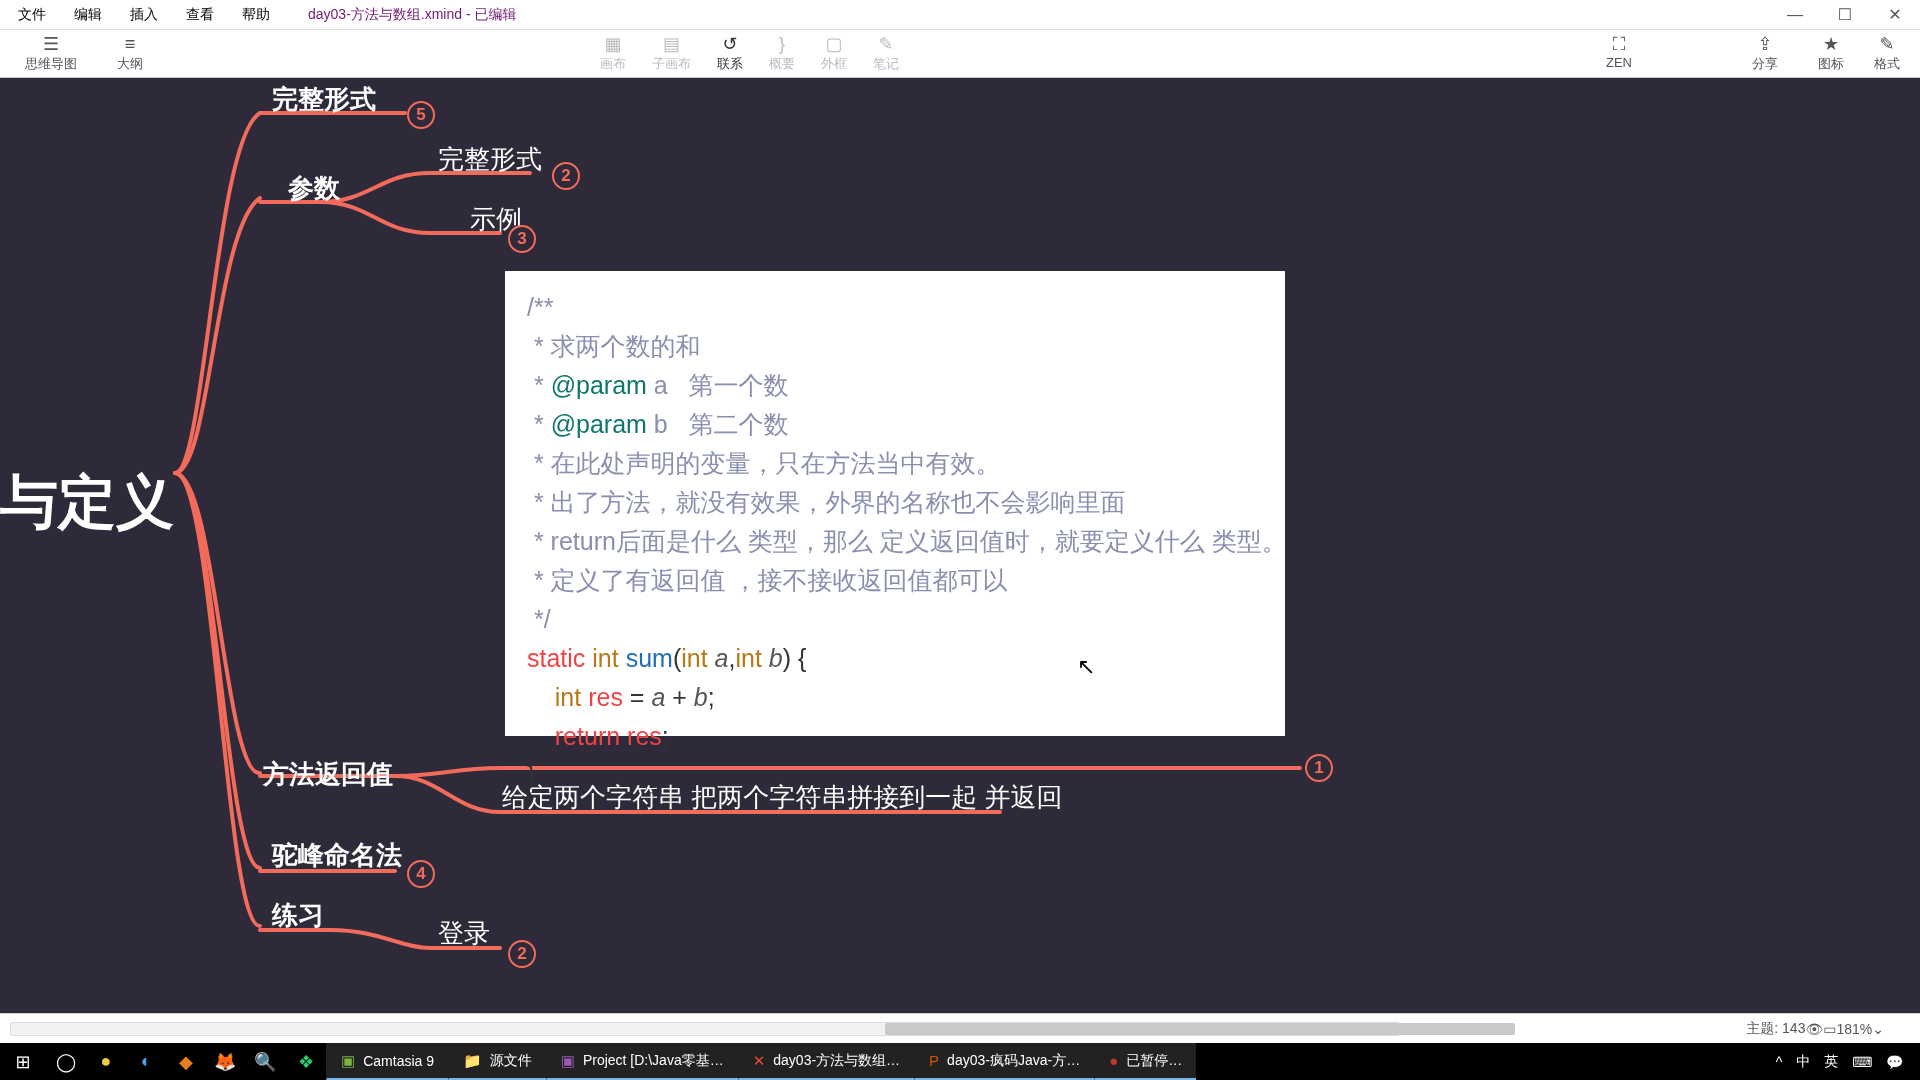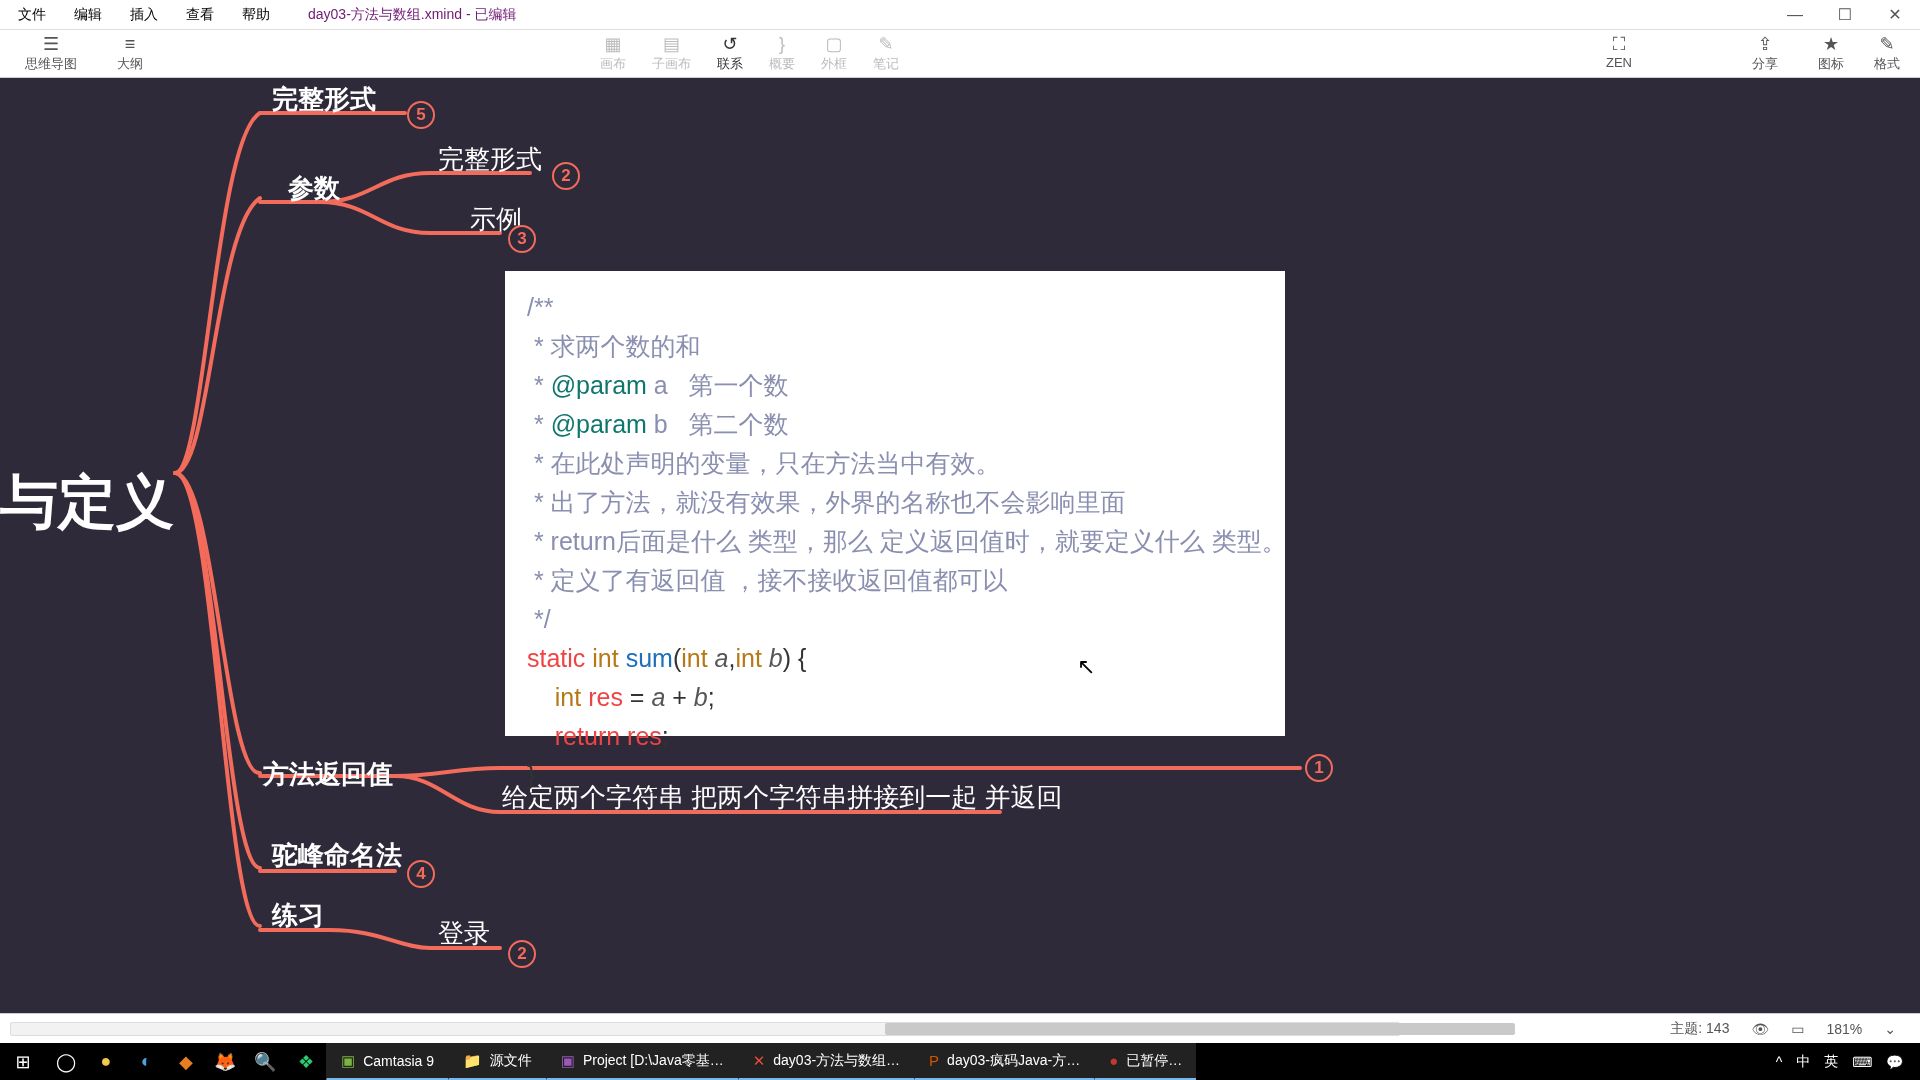--- a/index.html
+++ b/index.html
@@ -33,21 +33,21 @@
 .cm .pk{color:#0f766e;font-style:normal;}
 .kw{color:#ef4444;}
 .ty{color:#b77816;}
 .fn{color:#1c6fb8;}
 .va{font-style:italic;color:#555;}
 .op{color:#333;}
 .id{color:#ef4444;}
 
 #cursor{position:absolute;left:1077px;top:576px;font-size:22px;color:#000;pointer-events:none;}
 
-#status{position:absolute;left:0;bottom:37px;right:0;height:30px;background:#fff;border-top:1px solid #ccc;display:flex;align-items:center;justify-content:flex-end;gap:22px;padding:0 24px;font-size:14px;color:#555;}
+#status{position:absolute;left:0;bottom:37px;right:0;height:30px;background:#fff;border-top:1px solid #ccc;display:flex;align-items:center;justify-content:flex-end;padding:0 36px;font-size:14px;color:#555;}
 #status .scroll{position:absolute;left:10px;right:520px;top:8px;height:14px;background:#f2f2f2;border:1px solid #ddd;border-radius:2px;}
 #status .thumb{position:absolute;left:874px;width:630px;top:0;bottom:0;background:#c9c9c9;border-radius:2px;}
 
 #taskbar{position:absolute;left:0;bottom:0;right:0;height:37px;background:#000;display:flex;align-items:center;color:#fff;font-size:14px;}
 #taskbar .start{width:46px;text-align:center;font-size:18px;}
 #taskbar .ticon{width:40px;text-align:center;font-size:18px;}
 #taskbar .task{height:37px;display:flex;align-items:center;gap:8px;padding:0 14px;border-left:1px solid #222;}
 #taskbar .task.active{background:#222;border-bottom:2px solid #76b9ed;}
 #taskbar .task .tic{font-size:15px;}
 #taskbar .spacer{flex:1;}

